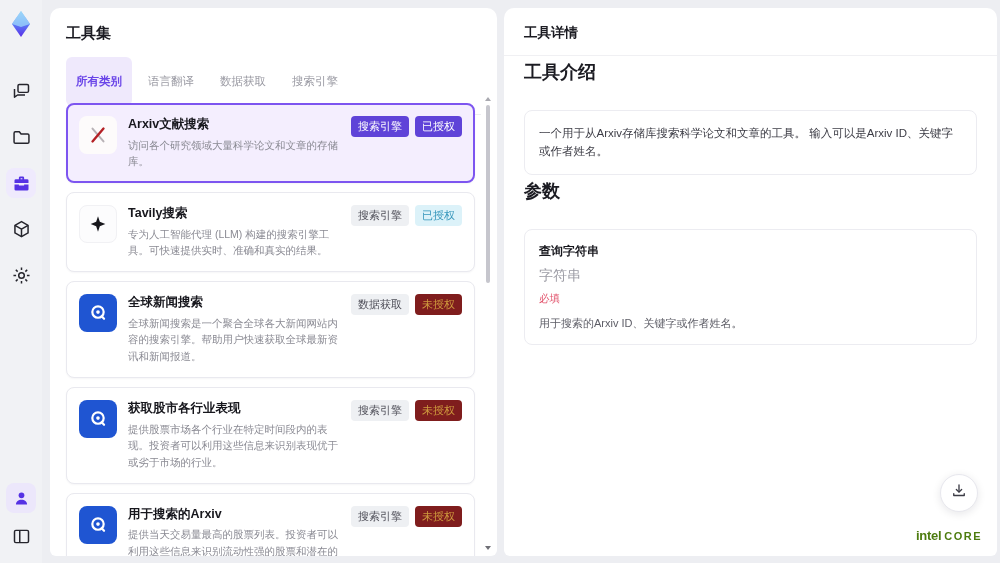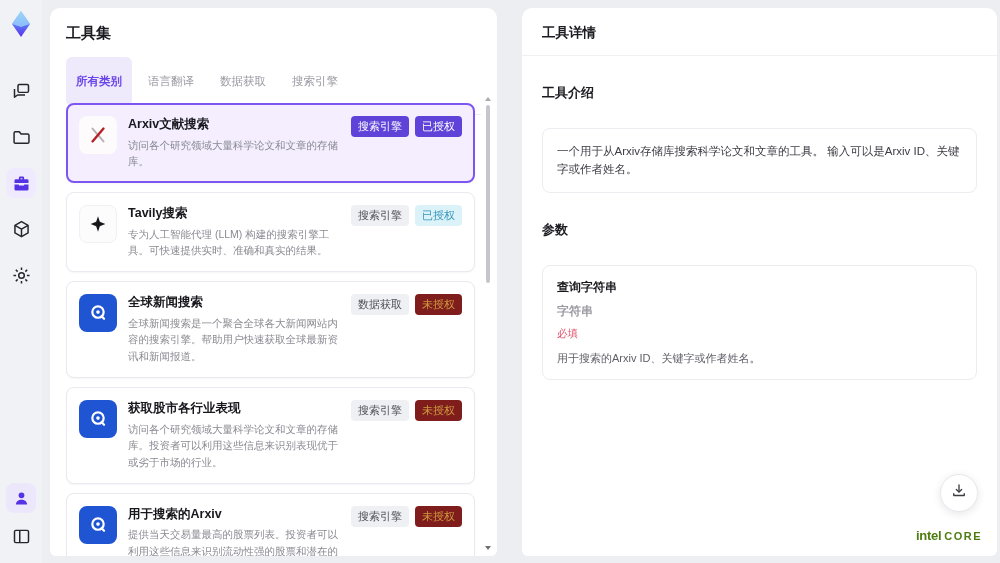--- a/index.html
+++ b/index.html
@@ -27,21 +27,21 @@
   .rail .spacer { flex:1; }
   .rail .bottom { margin-bottom:12px; display:flex; flex-direction:column; gap:8px; align-items:center; }
   .nav-btn svg { display:block; }
 
   
   .panel {
     position:absolute; top:8px; bottom:7px; background:#fff;
     border-radius:10px 10px 6px 6px;
   }
   .list-panel { left:50px; width:447px; }
-  .detail-panel { left:522px; right:3px; }
+  .detail-panel { left:504px; right:3px; }
 
   
   .lp-head { padding:16px 16px 0 16px; }
   .lp-title { font-size:15px; font-weight:bold; }
   .tabs { display:flex; gap:6px; margin-top:14px; padding-bottom:8px; border-bottom:1px solid #ededf1; }
   .tab {
     font-size:11.5px; color:#9a9aa3; padding:17px 10px; border-radius:6px; cursor:pointer;
     white-space:nowrap;
   }
   .tab.active { background:#efe9fc; color:#6a45e8; font-weight:bold; }
@@ -84,29 +84,29 @@
   .sb-track { position:absolute; right:5px; top:89px; bottom:6px; width:8px; }
   .sb-thumb { position:absolute; top:8px; left:2px; width:4px; height:178px; border-radius:2px; background:#c6c6cd; }
   .sb-up, .sb-down { position:absolute; left:1px; width:0; height:0; border-left:3px solid transparent; border-right:3px solid transparent; }
   .sb-up { top:0; border-bottom:4px solid #a9a9b0; }
   .sb-down { bottom:0; border-top:4px solid #6f6f76; }
 
   
   .dp-inner { padding:16px 20px; }
   .dp-title { font-size:13.5px; font-weight:bold; }
   .dp-divider { height:1px; background:#f0f0f3; margin:13px -20px 0 -20px; }
-  .dp-section { font-size:13px; font-weight:bold; margin-top:28px; }
+  .dp-section { font-size:18px; font-weight:bold; margin-top:4px; }
   .dp-box {
     margin-top:26px; border:1px solid #ececf1; border-radius:8px;
     padding:13px 14px; background:#fff;
   }
   .dp-box .intro { font-size:11.5px; color:#3c3c45; line-height:1.6; }
   .param-line { display:flex; align-items:baseline; gap:7px;flex-direction:column; }
   .param-name { font-size:12px; font-weight:bold; color:#17171d; }
-  .param-type { font-size:12px; color:#9a9aa3;font-weight:bold; }
+  .param-type { font-size:14px; color:#9a9aa3; }
   .param-req  { font-size:10.5px; color:#e2556d; }
   .param-desc { font-size:11px; color:#5d5d66; margin-top:10px; }
 
   
   .fab {
     position:absolute; right:19px; bottom:44px; width:38px; height:38px;
     border-radius:50%; background:#fff; border:1px solid #e8e8ee;
     box-shadow:0 2px 8px rgba(20,20,40,.10);
     display:flex; align-items:center; justify-content:center; cursor:pointer;
   }
@@ -260,21 +260,21 @@
     <div class="tool">
       <div class="t-icon blueq">
         <svg width="22" height="22" viewBox="0 0 24 24" fill="none">
           <circle cx="12" cy="11" r="6.2" stroke="#fff" stroke-width="2.4"></circle>
           <circle cx="12" cy="11" r="2" fill="#fff"></circle>
           <path d="M16 15.5l2.6 2.8" stroke="#fff" stroke-width="2.4" stroke-linecap="round"></path>
         </svg>
       </div>
       <div class="t-mid">
         <div class="t-name">获取股市各行业表现</div>
-        <div class="t-desc">访问各个研究领域大量科学论文和文章的存储库。投资者可以利用这些信息来识别表现优于或劣于市场的行业。</div>
+        <div class="t-desc">提供股票市场各个行业在特定时间段内的表现。投资者可以利用这些信息来识别表现优于或劣于市场的行业。</div>
       </div>
       <div class="t-tags">
         <span class="pill cat">搜索引擎</span>
         <span class="pill no">未授权</span>
       </div>
     </div>
 
     <div class="tool">
       <div class="t-icon blueq">
         <svg width="22" height="22" viewBox="0 0 24 24" fill="none">

